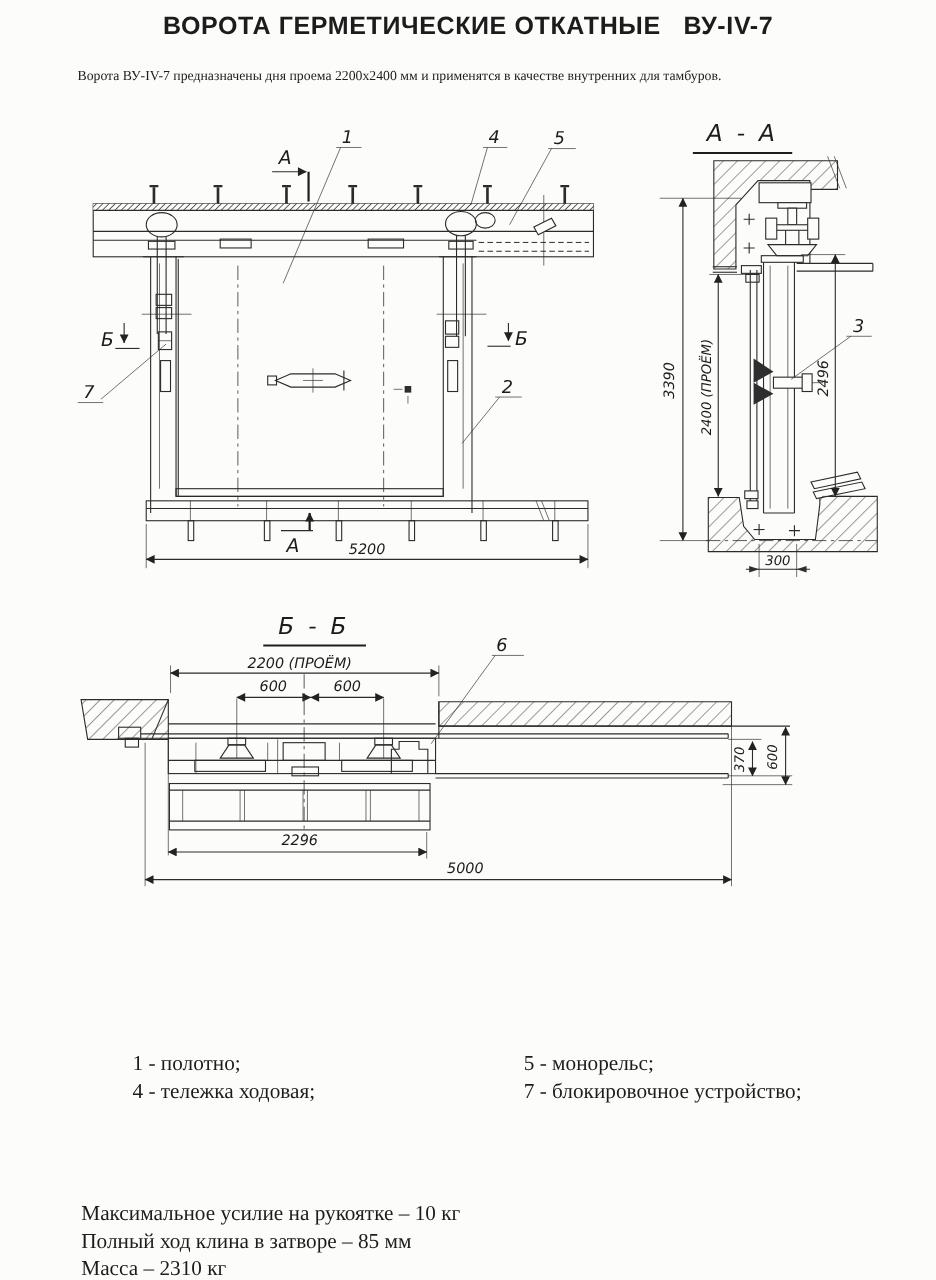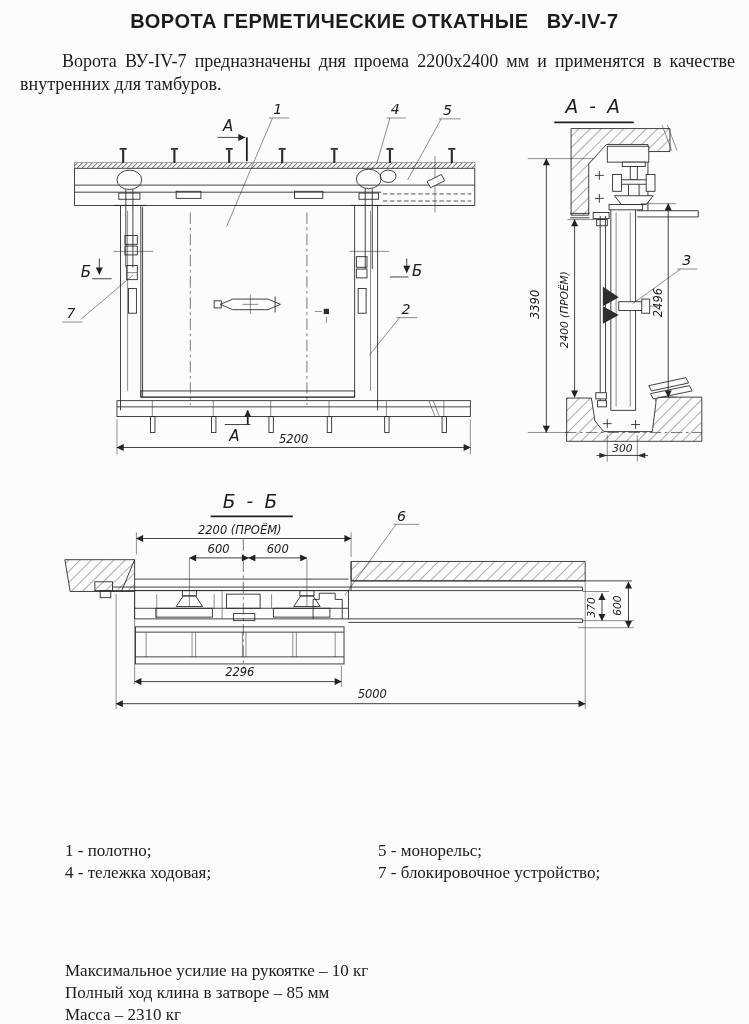--- a/index.html
+++ b/index.html
@@ -1,21 +1,21 @@
 <!DOCTYPE html>
 <html><head>
 <meta charset="utf-8">
 <style>
   html,body{margin:0;padding:0;}
   body{width:749px;height:1024px;position:relative;background:#fcfcfa;font-family:"Liberation Serif",serif;color:#1c1c1c;overflow:hidden;}
   .page-title{position:absolute;top:10px;left:0;width:749px;text-align:center;font-family:"Liberation Sans",sans-serif;font-weight:bold;font-size:20px;letter-spacing:.5px;white-space:pre;margin:0;}
-  .intro{position:absolute;top:50px;left:20px;width:715px;font-size:18px;line-height:23px;text-indent:42px;text-align:justify;margin:0;}
+  .intro{position:absolute;top:50px;left:20px;width:715px;font-size:11px;line-height:23px;text-indent:42px;text-align:justify;margin:0;}
   .drawing{position:absolute;top:95px;left:0;}
   .legend{position:absolute;top:840px;left:0;width:749px;font-size:17px;line-height:22px;}
-  .legend .col{position:absolute;top:0;}
+  .legend .col{position:absolute;top:0;margin-left:41px;}
   .legend .col.left{left:65px;}
   .legend .col.right{left:378px;}
   .specs{position:absolute;top:960px;left:65px;font-size:17px;line-height:22px;}
   svg .ln{stroke:#2b2b2b;stroke-width:1;fill:none;}
   svg .thin{stroke:#2b2b2b;stroke-width:.6;fill:none;}
   svg .thk{stroke:#1e1e1e;stroke-width:2;fill:none;}
   svg .wht{fill:#fcfcfa;stroke:#2b2b2b;stroke-width:1;}
   svg .dk{fill:#2e2e2e;stroke:none;}
   svg .dsh{stroke:#2b2b2b;stroke-width:.7;fill:none;stroke-dasharray:13 4 3 4;}
   svg .dot{stroke:#2b2b2b;stroke-width:.9;fill:none;stroke-dasharray:5 3;}

